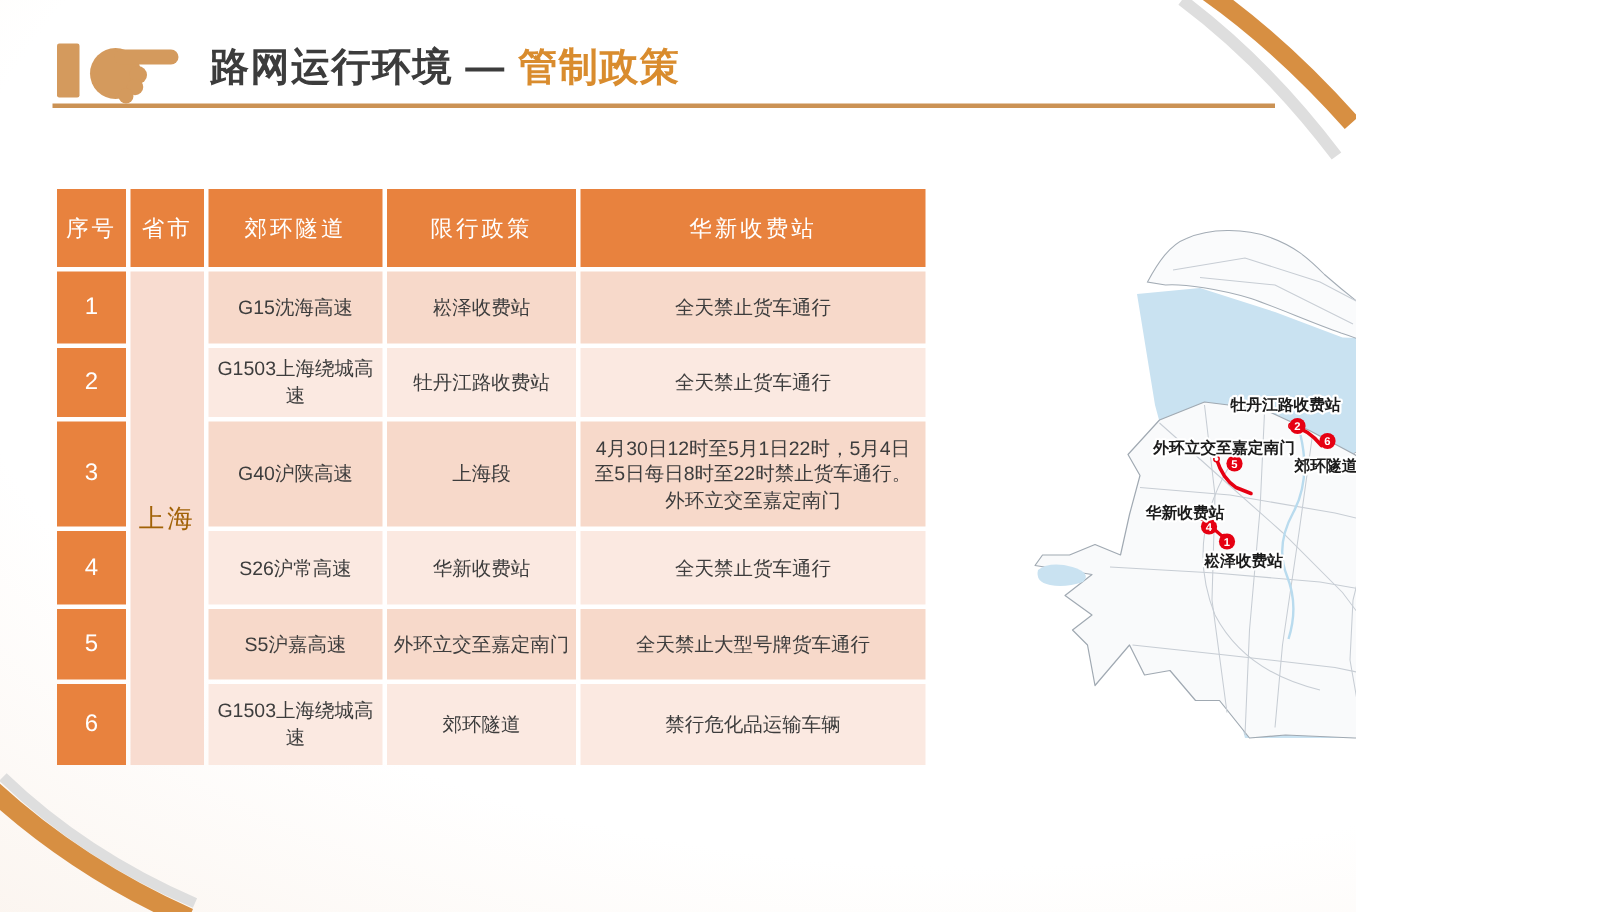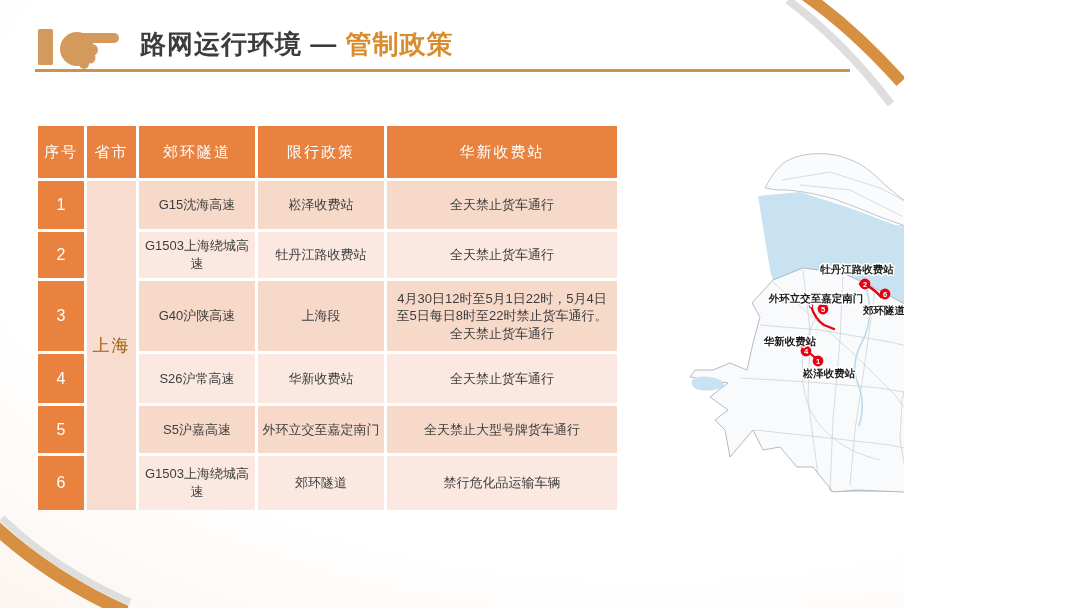--- a/index.html
+++ b/index.html
@@ -84,21 +84,21 @@
       <td class="num">2</td>
       <td class="cell">G1503上海绕城高速</td>
       <td class="cell">牡丹江路收费站</td>
       <td class="cell">全天禁止货车通行</td>
     </tr>
     <tr class="dark" style="height:70px">
       <td class="num">3</td>
       <td class="cell">G40沪陕高速</td>
       <td class="cell">上海段</td>
       <td class="cell">4月30日12时至5月1日22时，5月4日至5日每日8时至22时禁止货车通行。
-全天禁止货车通行</td>
+外环立交至嘉定南门</td>
     </tr>
     <tr class="light" style="height:49px">
       <td class="num">4</td>
       <td class="cell">S26沪常高速</td>
       <td class="cell">华新收费站</td>
       <td class="cell">全天禁止货车通行</td>
     </tr>
     <tr class="dark" style="height:47px">
       <td class="num">5</td>
       <td class="cell">S5沪嘉高速</td>

